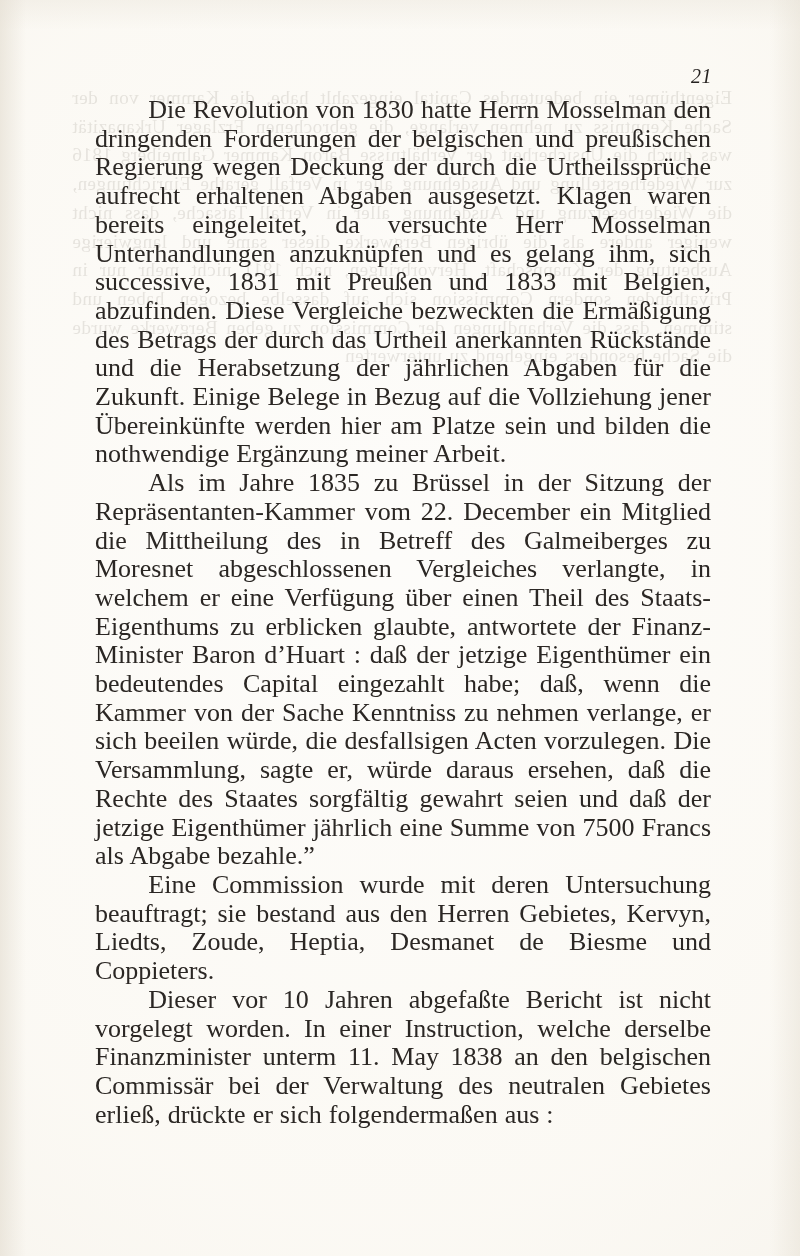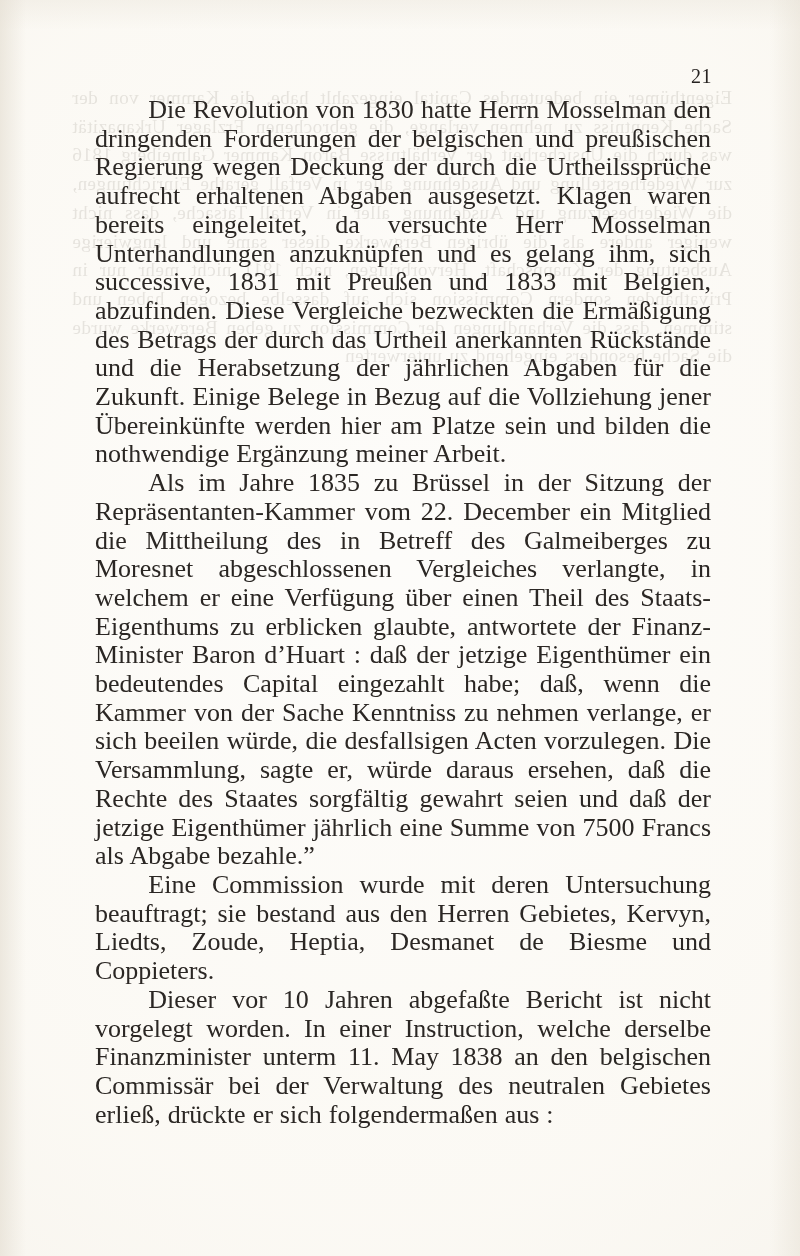--- a/index.html
+++ b/index.html
@@ -74,20 +74,21 @@
   }
 
   .page-number {
     position: absolute;
     top: 66px;
     right: 88px;
     font-size: 20px;
     line-height: 1;
     color: #262220;
     letter-spacing: 0.5px;
+    font-style: italic;
   }
 
   .body-text {
     position: absolute;
     left: 95px;
     top: 96px;
     width: 616px;
     font-size: 26px;
     line-height: 28.7px;
     text-align: justify;

